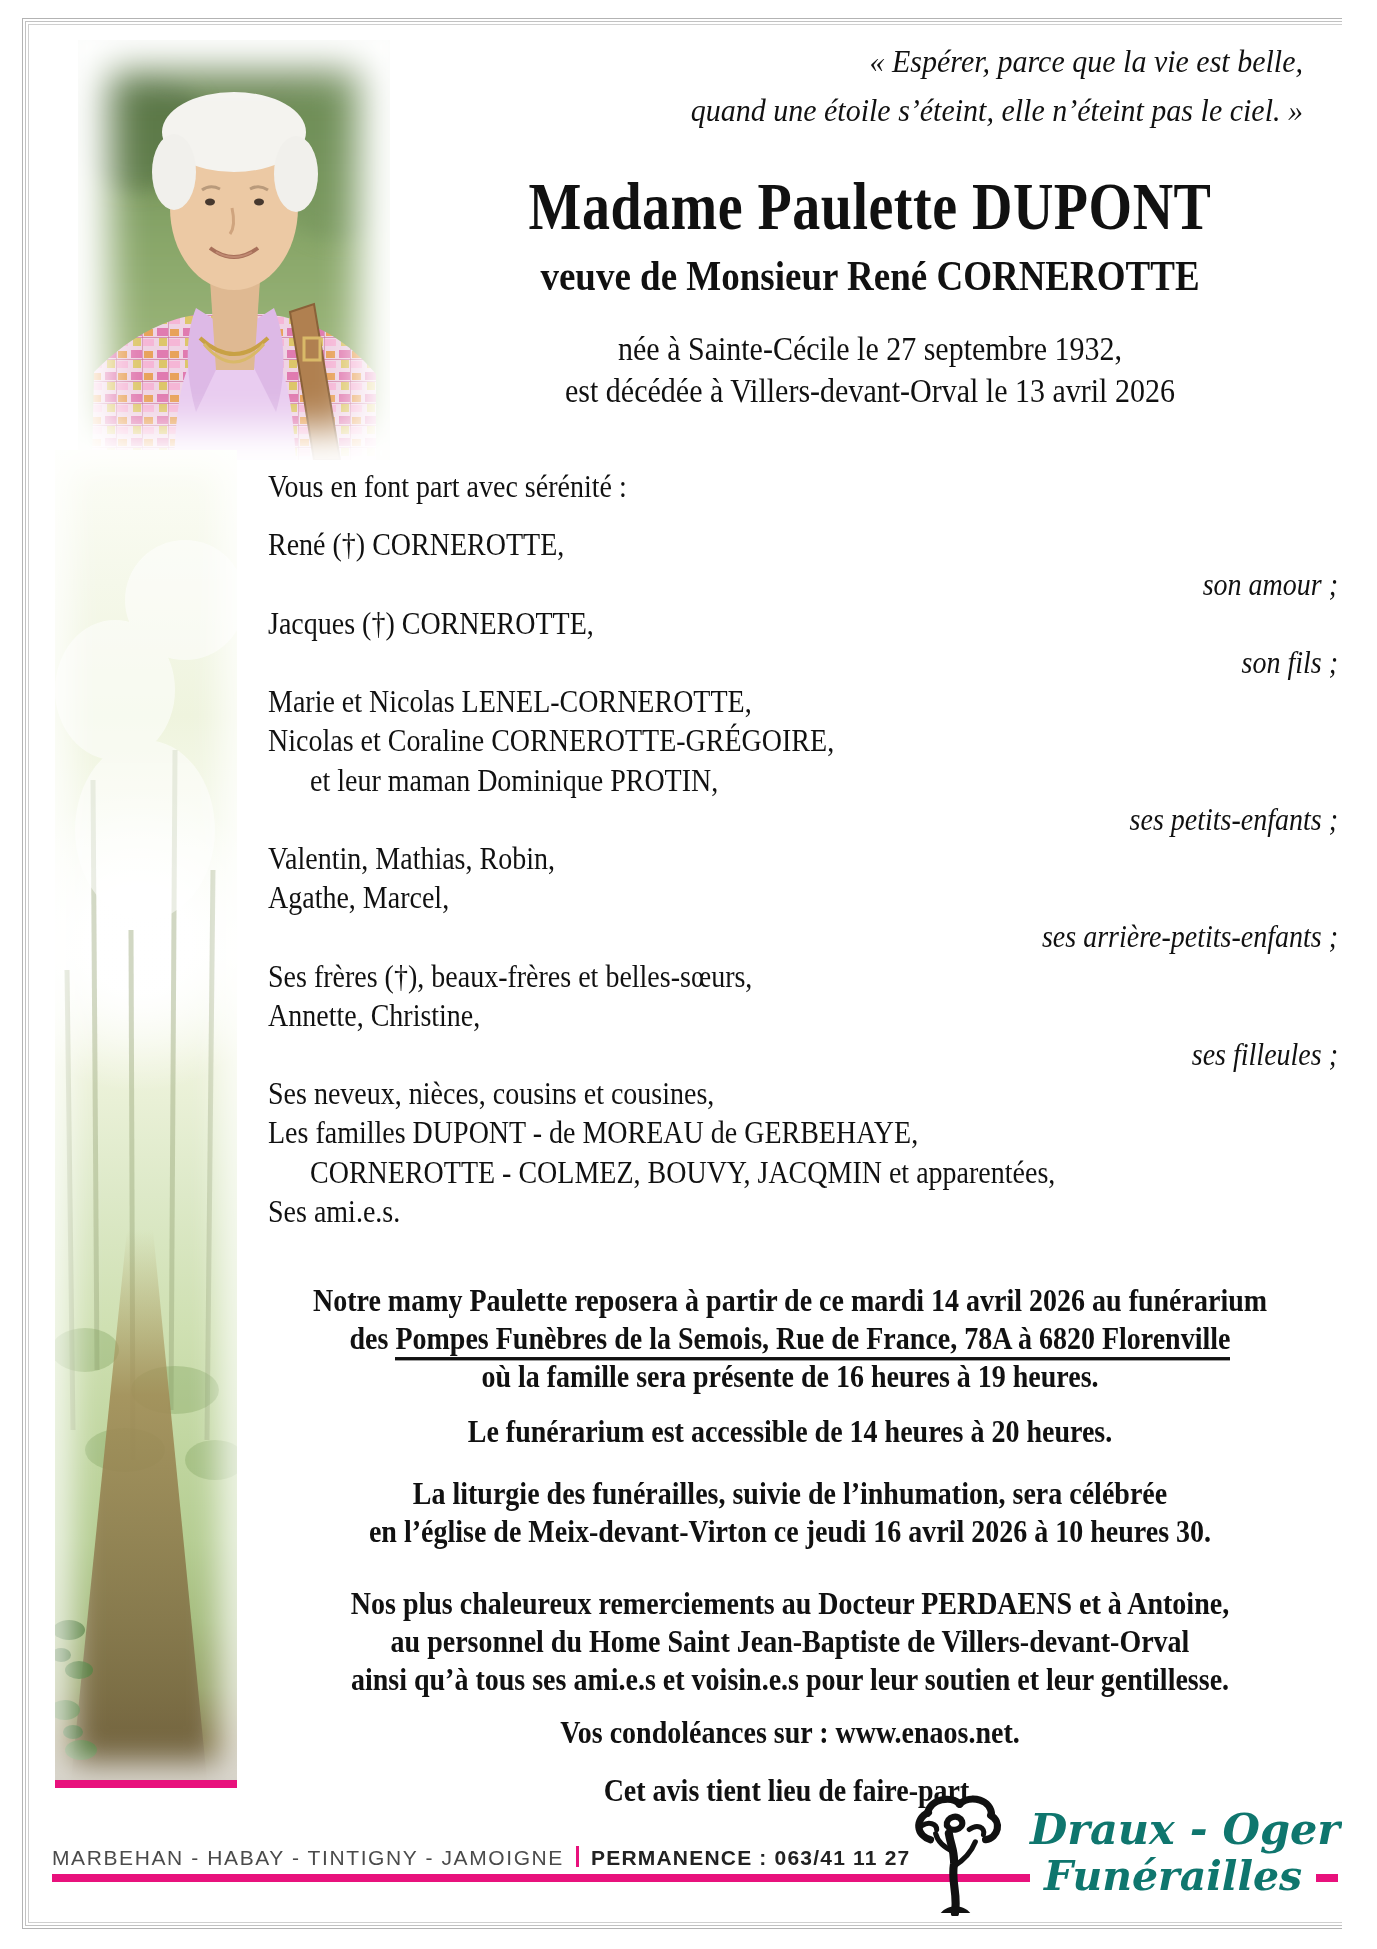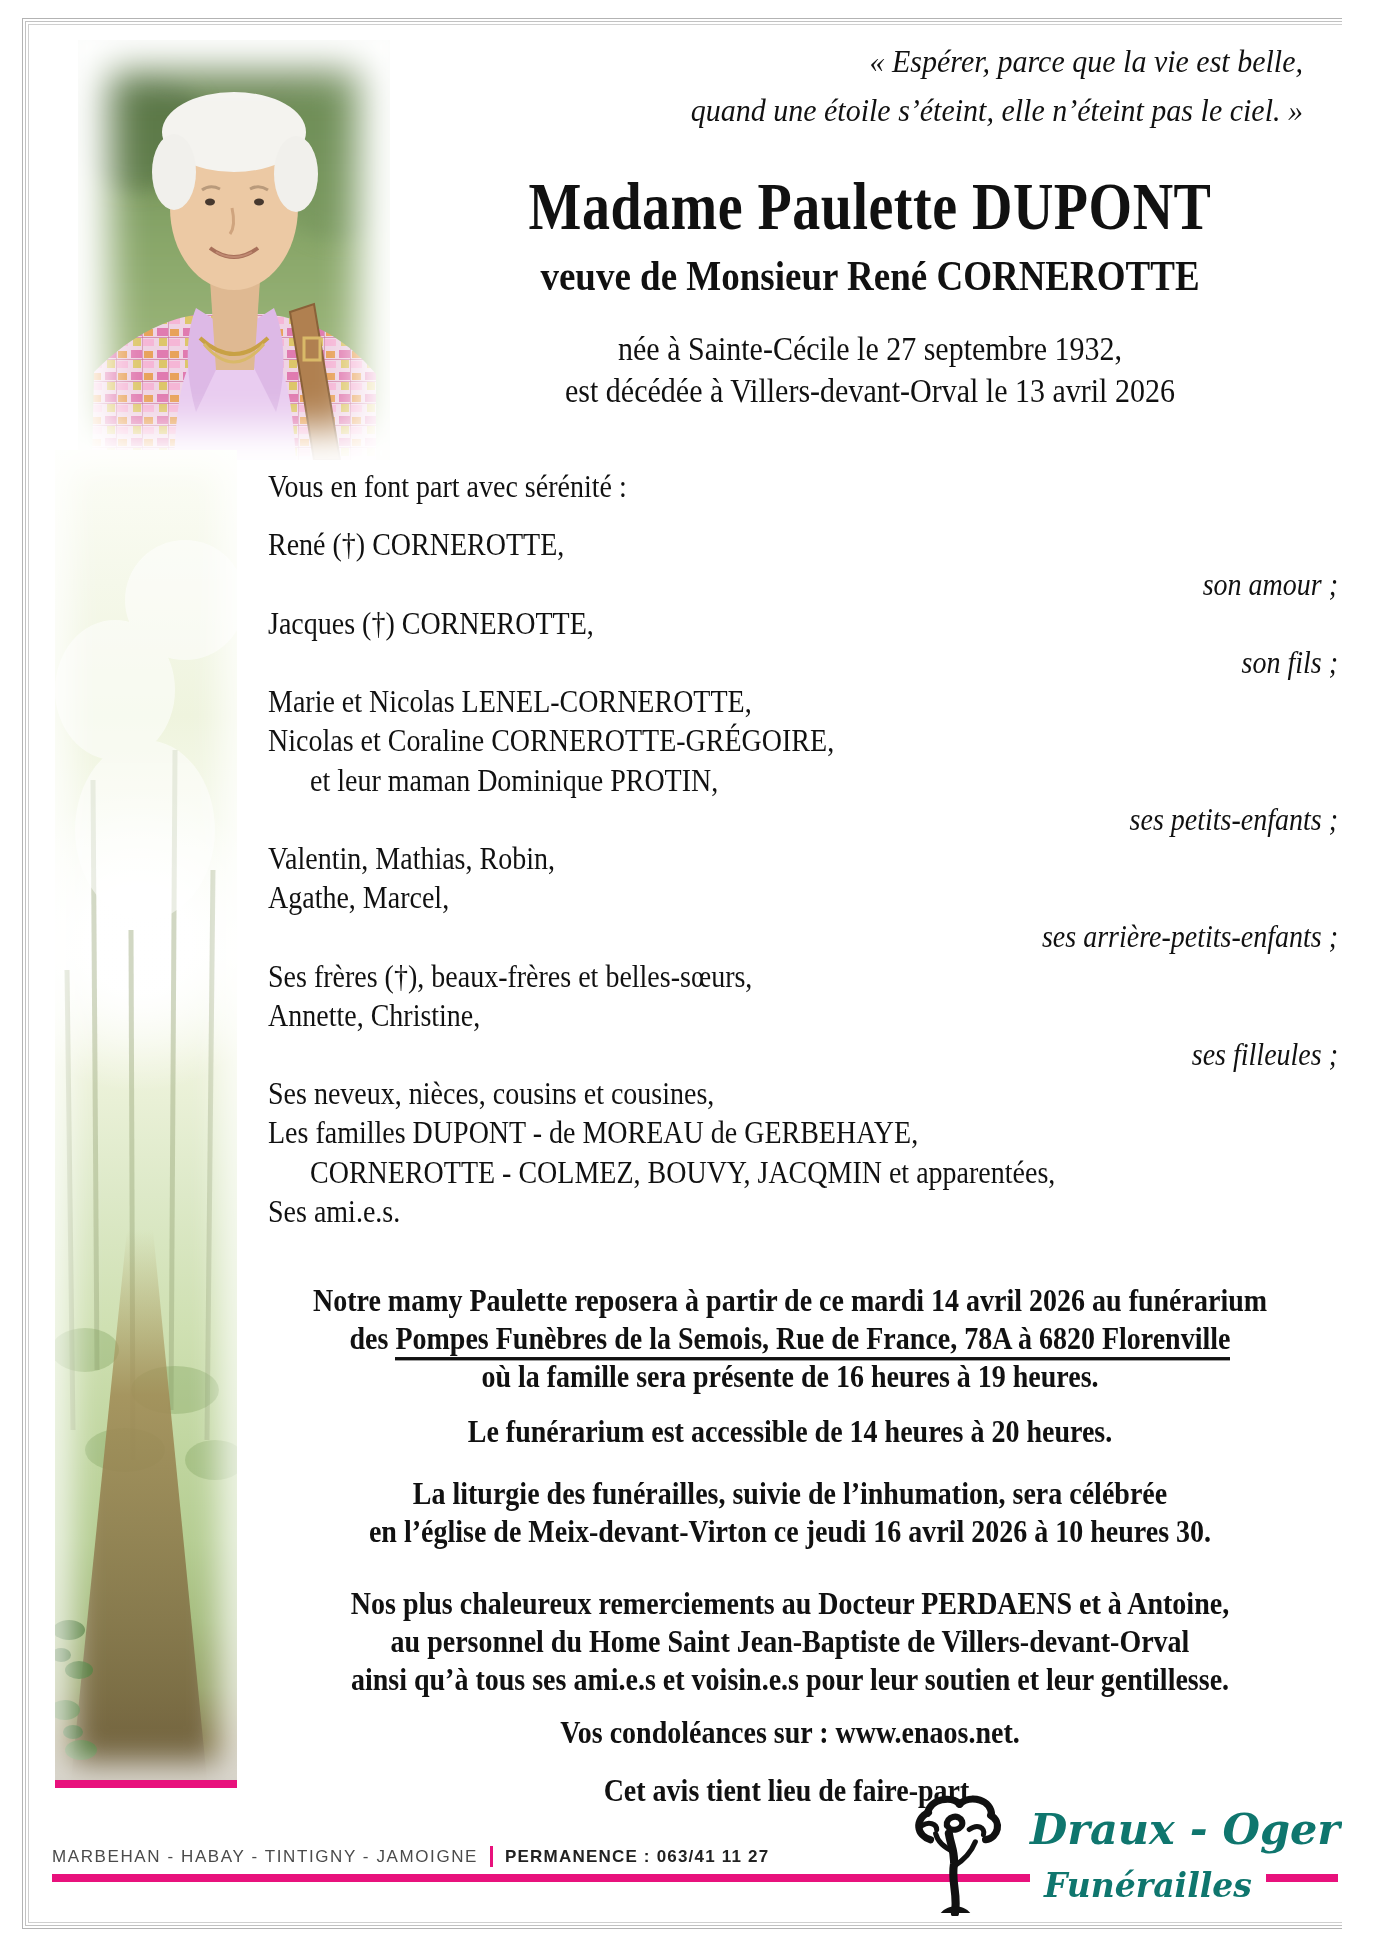--- a/index.html
+++ b/index.html
@@ -48,30 +48,30 @@
   .service .line{white-space:nowrap;}
   .service .p2{margin-top:15px;}
   .service .p3{margin-top:21px;}
   .service .p4{margin-top:30px;}
   .service .p5{margin-top:14px;}
   .service .p6{margin-top:17px;}
   .service .u{border-bottom:3px solid #111;padding-bottom:1px;}
   
   .pink-line{position:absolute;left:52px;top:1874px;width:1286px;height:8px;background:#e8117c;z-index:1;}
   .footer-left{position:absolute;left:52px;top:1846px;z-index:2;font-family:"Liberation Sans",sans-serif;
-               font-size:17px;letter-spacing:1.6px;white-space:nowrap;display:flex;align-items:flex-end;}
+               font-size:21px;letter-spacing:1.6px;white-space:nowrap;display:flex;align-items:flex-start;}
   .footer-left .locations{color:#4b4b4b;}
   .footer-left .divider{display:inline-block;width:3px;height:21px;background:#e8117c;margin:0 12px;}
   .footer-left .permanence{color:#222;font-weight:bold;letter-spacing:1.2px;}
   .logo-tree{position:absolute;left:900px;top:1792px;width:112px;height:124px;z-index:3;}
   .brand{position:absolute;left:1030px;top:1806px;width:300px;text-align:left;z-index:2;
          font-family:"DejaVu Serif",serif;font-style:italic;font-weight:bold;color:#0f766e;}
   .brand .brand-name{font-size:43px;line-height:46px;white-space:nowrap;}
-  .brand .brand-sub{display:inline-block;font-size:33px;line-height:36px;background:#ffffff;
-                    padding:0 14px;margin-top:16px;}
+  .brand .brand-sub{display:inline-block;font-size:41px;line-height:36px;background:#ffffff;
+                    padding:0 14px;margin-top:6px;}
 </style>
 </head>
 <body>
 
 <div class="page">
 
   <div class="card-frame"></div>
 
   <div class="portrait">
     <svg viewBox="0 0 312 420" preserveAspectRatio="none">

